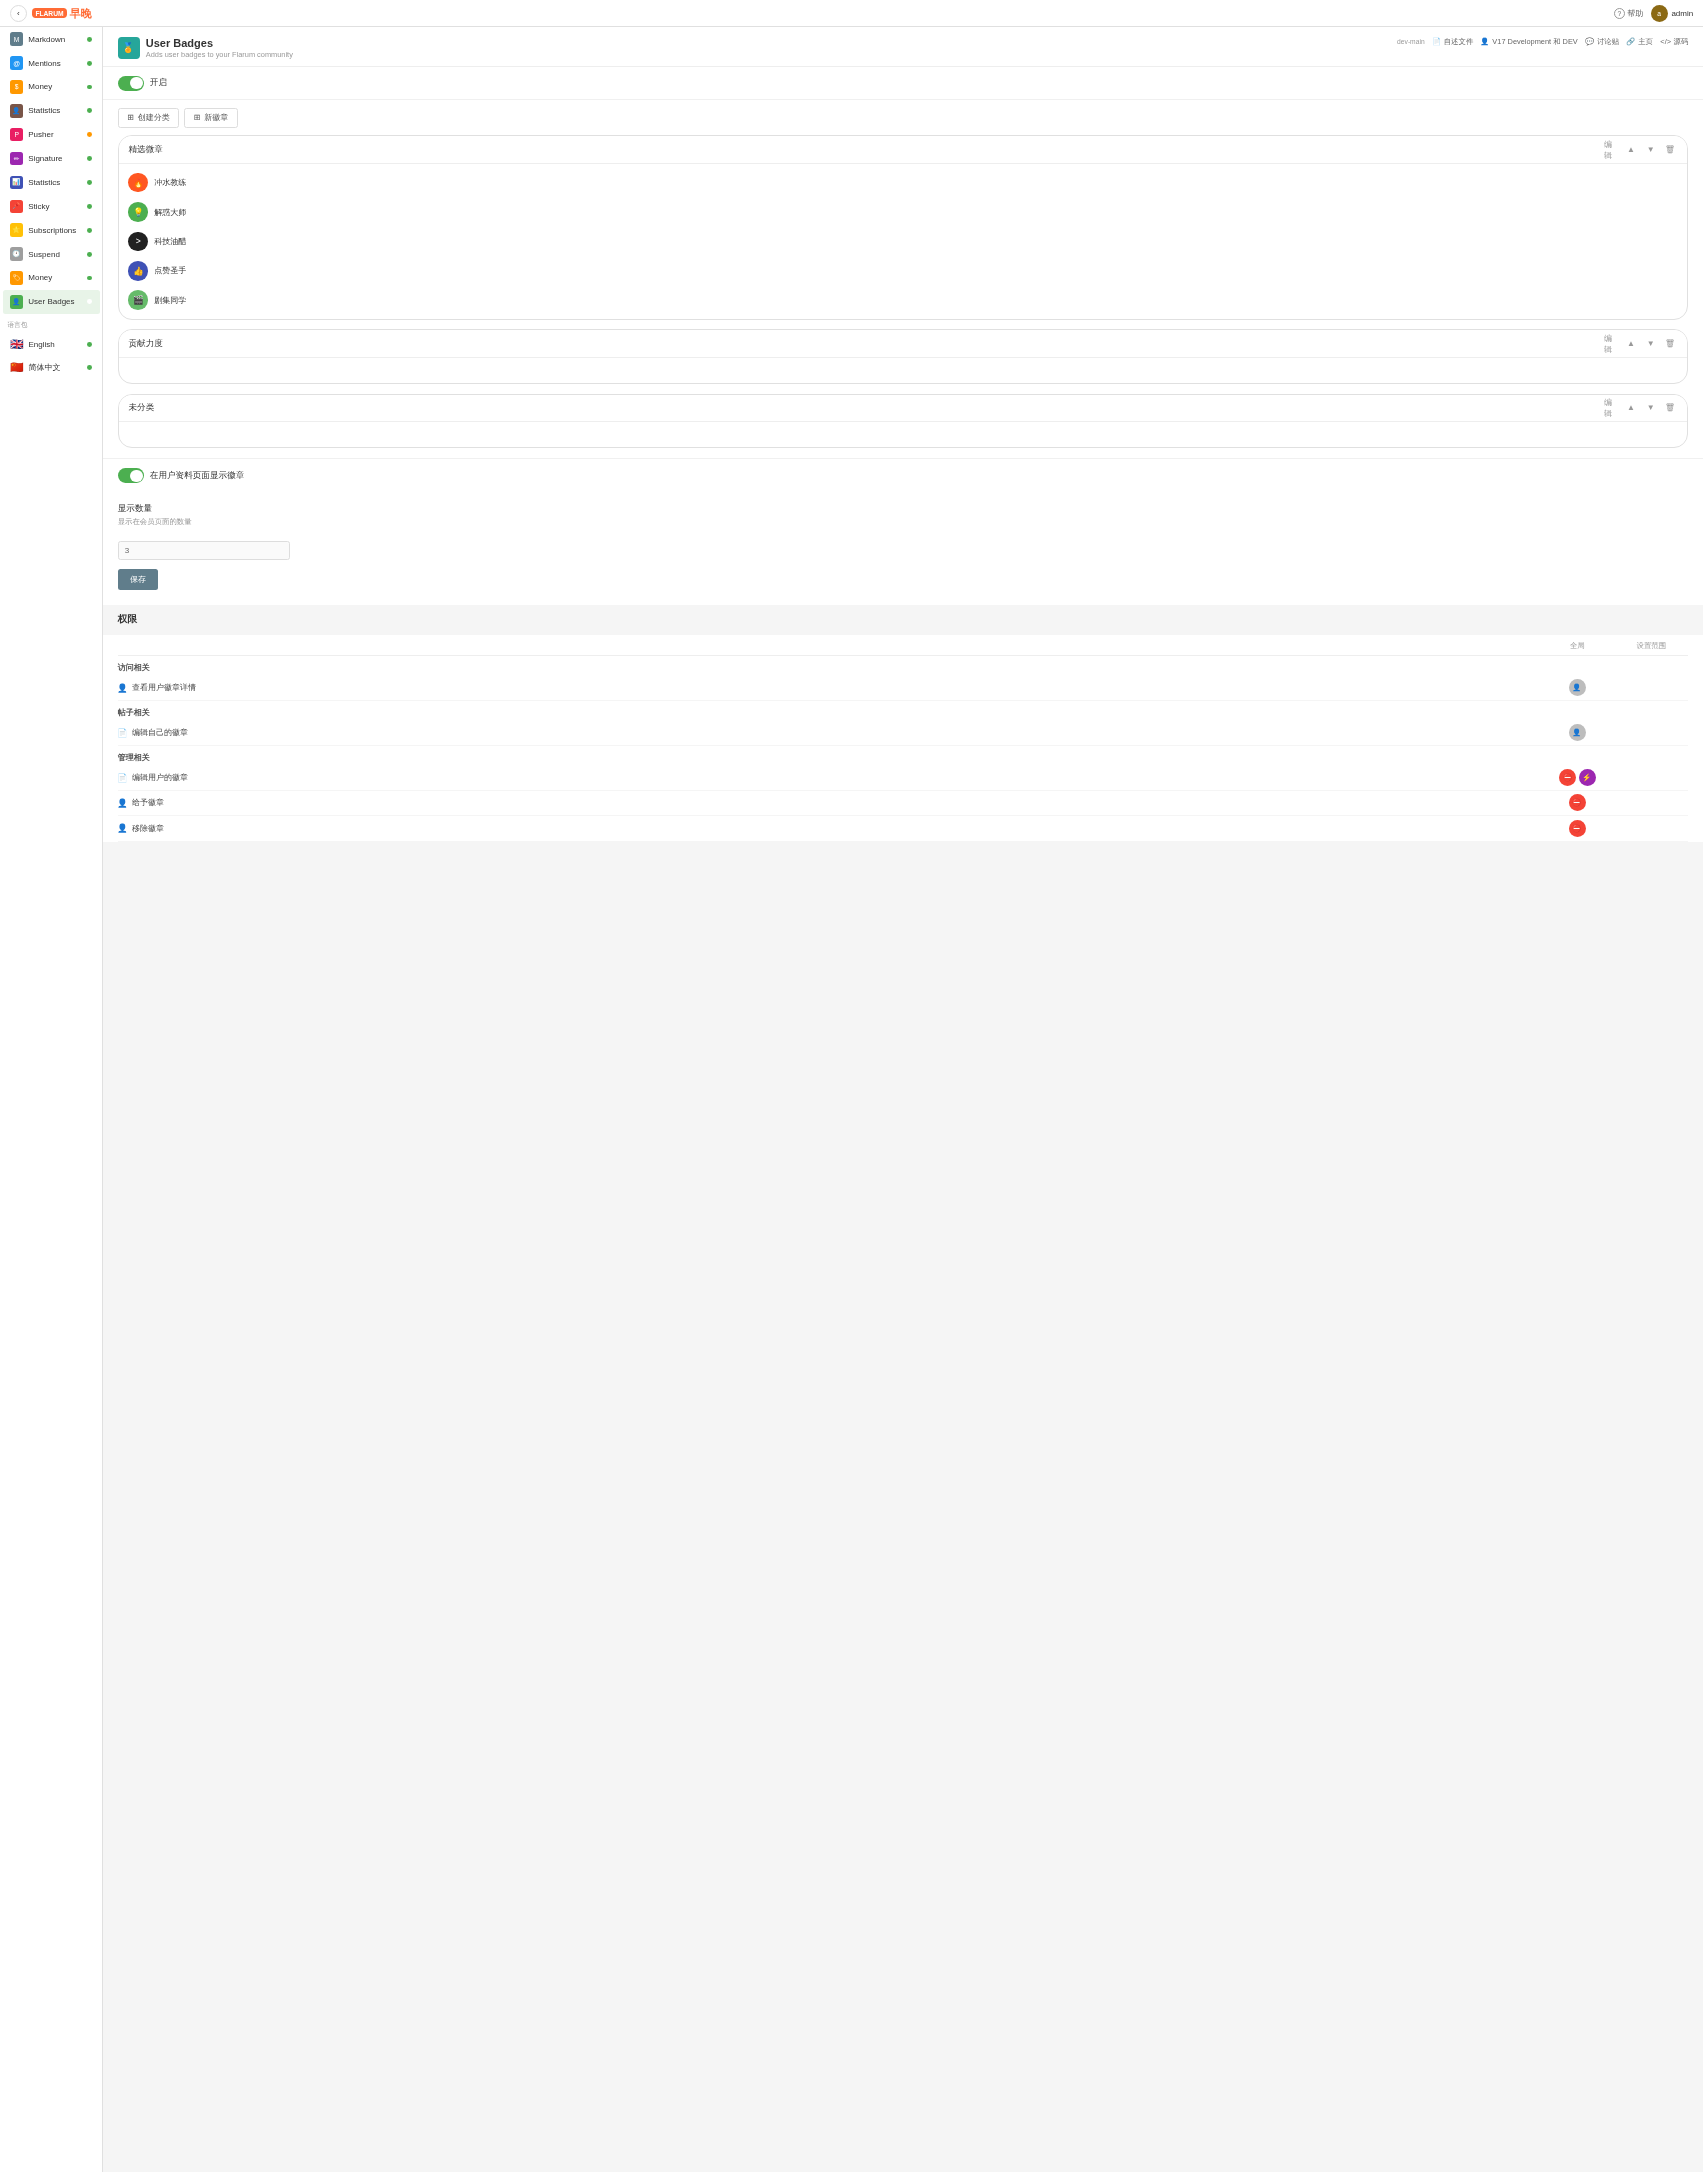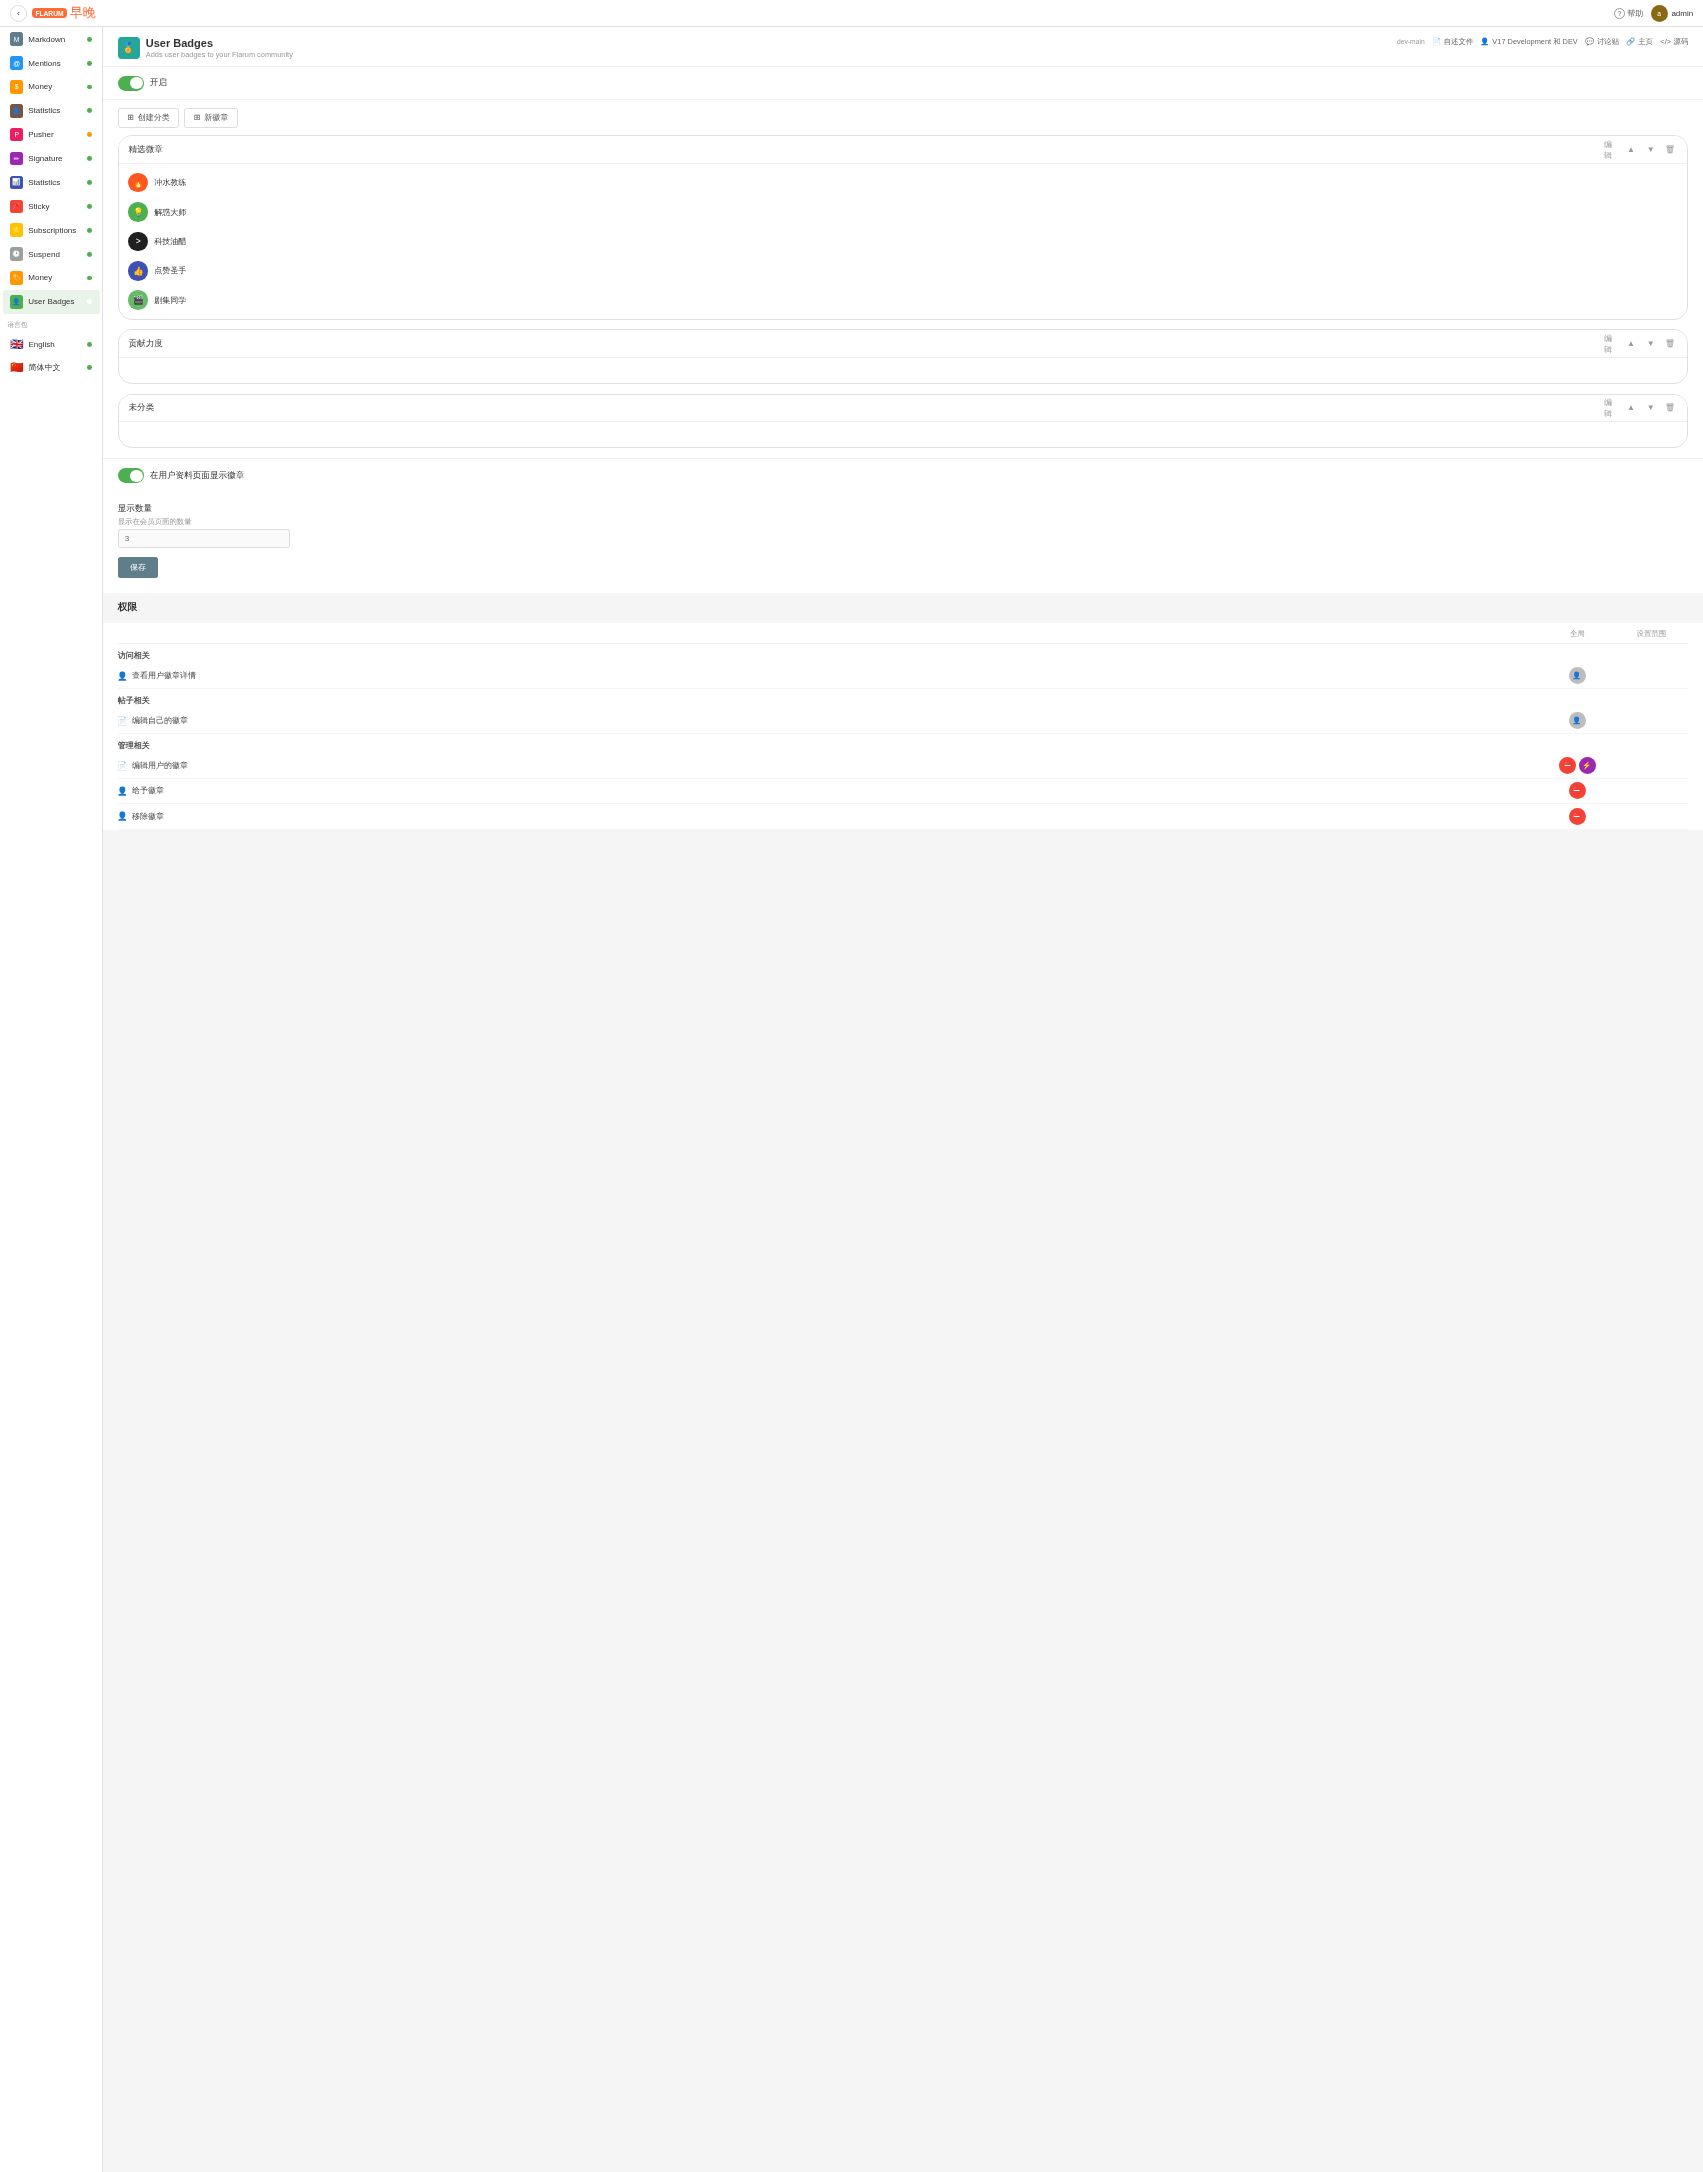--- a/index.html
+++ b/index.html
@@ -3,21 +3,21 @@
   <meta charset="utf-8">
   <style>
     * { box-sizing: border-box; margin: 0; padding: 0; }
     body { font-family: -apple-system, BlinkMacSystemFont, 'Segoe UI', sans-serif; font-size: 8px; background: #f5f5f5; color: #333; display: flex; flex-direction: column; min-height: 100vh; }
 
     
     .topbar { height: 27px; background: #fff; border-bottom: 0.6px solid #e0e0e0; display: flex; align-items: center; justify-content: space-between; padding: 0 9.8px; position: fixed; top: 0; left: 0; right: 0; z-index: 100; }
     .topbar-left { display: flex; align-items: center; gap: 4.9px; }
     .back-btn { width: 17px; height: 17px; border: 0.6px solid #ddd; border-radius: 50%; display: flex; align-items: center; justify-content: center; cursor: pointer; background: #fff; }
     .logo-badge { background: #ff6b35; color: #fff; border-radius: 3.7px; padding: 1.2px 3.7px; font-size: 6.7px; font-weight: bold; }
-    .logo-text { color: #ff6b35; font-weight: normal; font-size: 13px; }
+    .logo-text { color: #ff6b35; font-weight: bold; font-size: 11px; }
     .topbar-right { display: flex; align-items: center; gap: 7.4px; }
     .help-btn { display: flex; align-items: center; gap: 2.5px; color: #666; cursor: pointer; }
     .admin-btn { display: flex; align-items: center; gap: 3.7px; cursor: pointer; }
     .admin-avatar { width: 17px; height: 17px; border-radius: 50%; background: #8b6914; display: flex; align-items: center; justify-content: center; color: #fff; font-size: 6.7px; }
 
     
     .layout { display: flex; margin-top: 27px; min-height: calc(100vh - 27px); }
 
     
     .sidebar { width: 103px; background: #fff; border-right: 0.6px solid #e0e0e0; flex-shrink: 0; overflow-y: auto; }
@@ -66,21 +66,21 @@
     .badge-avatar { width: 19.6px; height: 19.6px; border-radius: 50%; display: flex; align-items: center; justify-content: center; font-size: 8.6px; flex-shrink: 0; }
     .badge-name { font-size: 8px; color: #333; }
 
     
     .bottom-section { padding: 9.8px 14.7px; border-top: 0.6px solid #f0f0f0; }
     .bottom-toggle-row { display: flex; align-items: center; gap: 6.1px; margin-bottom: 9.8px; }
 
     
     .setting-group { padding: 0 14.7px 9.8px; }
     .setting-title { font-size: 8.6px; font-weight: 500; color: #333; margin-bottom: 2.5px; }
-    .setting-desc { font-size: 7.4px; color: #999; margin-bottom: 2px; }
+    .setting-desc { font-size: 7.4px; color: #999; margin-bottom: 14px; }
     .setting-input { border: 0.6px solid #ddd; border-radius: 2.5px; padding: 3.7px 6.1px; width: 172px; font-size: 8px; color: #666; background: #fafafa; }
 
     
     .save-btn { margin: 0 14.7px 14.7px; padding: 4.9px 12.3px; background: #607d8b; color: #fff; border: none; border-radius: 2.5px; cursor: pointer; font-size: 8px; }
 
     
     .permissions-section { background: #f5f5f5; padding: 8.6px 14.7px; margin: 0; }
     .permissions-title { font-size: 9.8px; font-weight: 600; color: #333; }
 
     .permissions-table { padding: 0 14.7px; background: #fff; }

